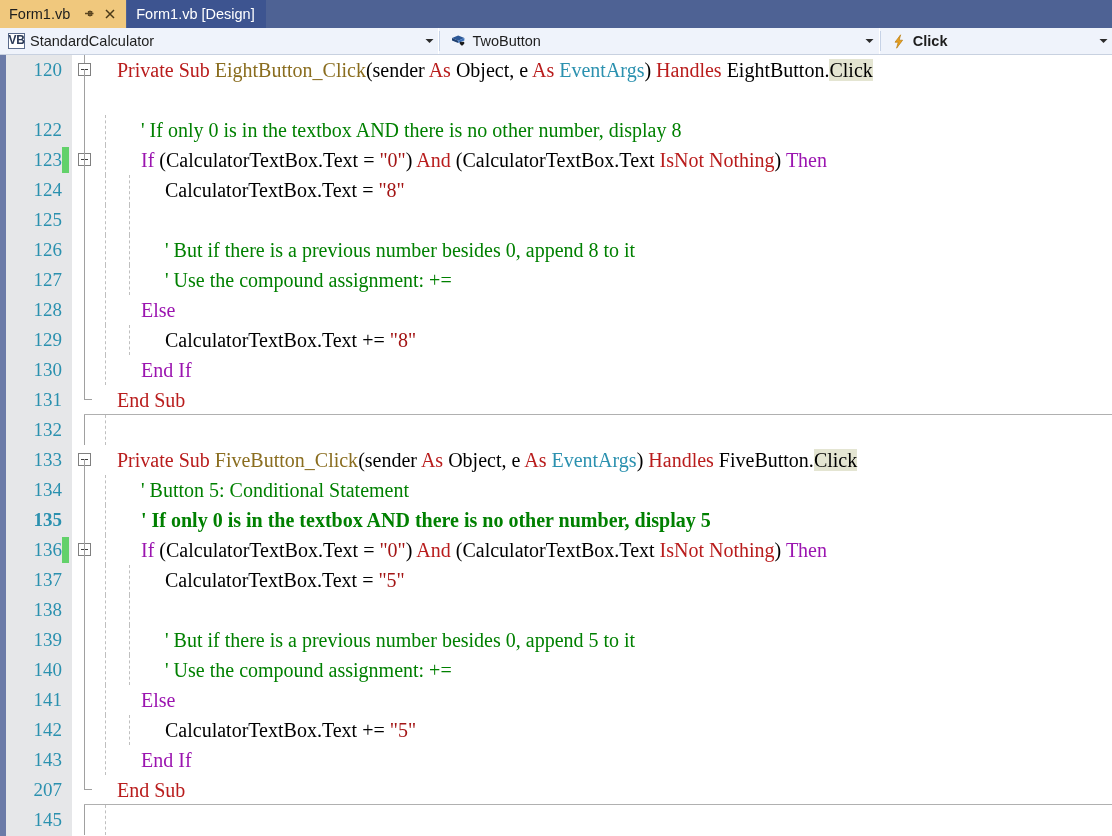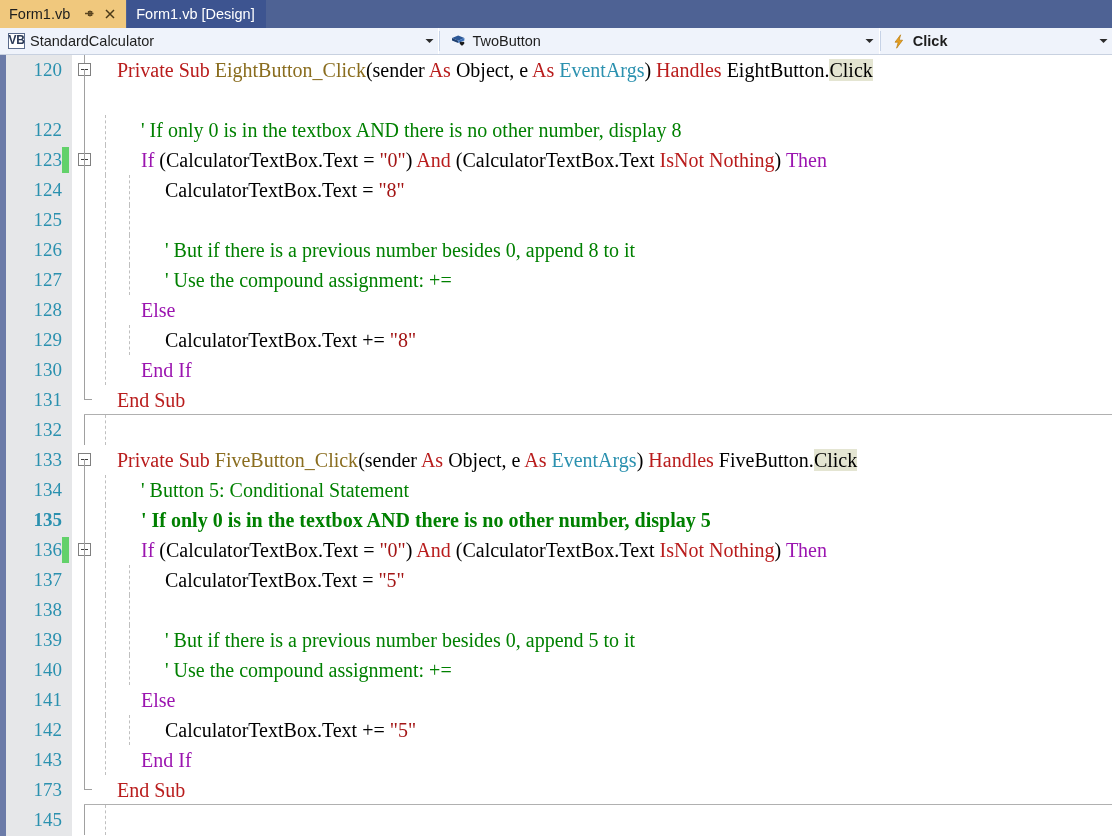--- a/index.html
+++ b/index.html
@@ -340,21 +340,21 @@
       <div class="row" style="top: 420px; position: absolute; left: 0px; right: 0px;"><span class="lineno">134</span><span class="indent-guide" style="left: 33px; top: 0px; height: 30px;"></span><span class="codetext" style="left: 69px;"><span class="cmt">' Button 5: Conditional Statement</span></span></div>
       <div class="row" style="top: 450px; position: absolute; left: 0px; right: 0px; font-weight: bold;"><span class="lineno">135</span><span class="indent-guide" style="left: 33px; top: 0px; height: 30px;"></span><span class="codetext" style="left: 69px;"><span class="cmt">' If only 0 is in the textbox AND there is no other number, display 5</span></span></div>
       <div class="row" style="top: 480px; position: absolute; left: 0px; right: 0px;"><span class="lineno">136</span><span class="changebar"></span><span class="fold-box"></span><span class="indent-guide" style="left: 33px; top: 0px; height: 30px;"></span><span class="codetext" style="left: 69px;"><span class="kw2">If </span><span class="pln">(CalculatorTextBox.Text = </span><span class="str">"0"</span><span class="pln">) </span><span class="kw">And </span><span class="pln">(CalculatorTextBox.Text </span><span class="kw">IsNot Nothing</span><span class="pln">) </span><span class="kw2">Then</span></span></div>
       <div class="row" style="top: 510px; position: absolute; left: 0px; right: 0px;"><span class="lineno">137</span><span class="indent-guide" style="left: 33px; top: 0px; height: 30px;"></span><span class="indent-guide" style="left: 57px; top: 0px; height: 30px;"></span><span class="codetext" style="left: 93px;"><span class="pln">CalculatorTextBox.Text = </span><span class="str">"5"</span></span></div>
       <div class="row" style="top: 540px; position: absolute; left: 0px; right: 0px;"><span class="lineno">138</span><span class="indent-guide" style="left: 33px; top: 0px; height: 30px;"></span><span class="indent-guide" style="left: 57px; top: 0px; height: 30px;"></span><span class="codetext" style="left: 93px;"></span></div>
       <div class="row" style="top: 570px; position: absolute; left: 0px; right: 0px;"><span class="lineno">139</span><span class="indent-guide" style="left: 33px; top: 0px; height: 30px;"></span><span class="indent-guide" style="left: 57px; top: 0px; height: 30px;"></span><span class="codetext" style="left: 93px;"><span class="cmt">' But if there is a previous number besides 0, append 5 to it</span></span></div>
       <div class="row" style="top: 600px; position: absolute; left: 0px; right: 0px;"><span class="lineno">140</span><span class="indent-guide" style="left: 33px; top: 0px; height: 30px;"></span><span class="indent-guide" style="left: 57px; top: 0px; height: 30px;"></span><span class="codetext" style="left: 93px;"><span class="cmt">' Use the compound assignment: +=</span></span></div>
       <div class="row" style="top: 630px; position: absolute; left: 0px; right: 0px;"><span class="lineno">141</span><span class="indent-guide" style="left: 33px; top: 0px; height: 30px;"></span><span class="codetext" style="left: 69px;"><span class="kw2">Else</span></span></div>
       <div class="row" style="top: 660px; position: absolute; left: 0px; right: 0px;"><span class="lineno">142</span><span class="indent-guide" style="left: 33px; top: 0px; height: 30px;"></span><span class="indent-guide" style="left: 57px; top: 0px; height: 30px;"></span><span class="codetext" style="left: 93px;"><span class="pln">CalculatorTextBox.Text += </span><span class="str">"5"</span></span></div>
       <div class="row" style="top: 690px; position: absolute; left: 0px; right: 0px;"><span class="lineno">143</span><span class="indent-guide" style="left: 33px; top: 0px; height: 30px;"></span><span class="codetext" style="left: 69px;"><span class="kw2">End If</span></span></div>
-      <div class="row" style="top: 720px; position: absolute; left: 0px; right: 0px;"><span class="lineno">173</span><span class="fold-end" style="top: 14px;"></span><span class="sep-line" style="top: 29px;"></span><span class="codetext" style="left: 45px;"><span class="kw">End Sub</span></span></div>
+      <div class="row" style="top: 720px; position: absolute; left: 0px; right: 0px;"><span class="lineno">207</span><span class="fold-end" style="top: 14px;"></span><span class="sep-line" style="top: 29px;"></span><span class="codetext" style="left: 45px;"><span class="kw">End Sub</span></span></div>
       <div class="row" style="top: 750px; position: absolute; left: 0px; right: 0px;"><span class="lineno">145</span><span class="codetext" style="left: 45px;"></span></div>
       <span class="fold-line" style="top: 14px; height: 330px; left: 12px;"></span>
       <span class="fold-line" style="top: 104px; height: 210px; left: 12px;"></span>
       <span class="fold-line" style="top: 404px; height: 330px; left: 12px;"></span>
       <span class="fold-line" style="top: 494px; height: 210px; left: 12px;"></span>
       <span class="fold-line" style="top: 0px; height: 8px; left: 12px;"></span>
       <span class="fold-line" style="top: 360px; height: 30px; left: 12px;"></span>
       <span class="fold-line" style="top: 750px; height: 30px; left: 12px;"></span>
       <span class="indent-guide" style="left: 33px; top: 360px; height: 30px;"></span>
       <span class="indent-guide" style="left: 33px; top: 750px; height: 30px;"></span>

